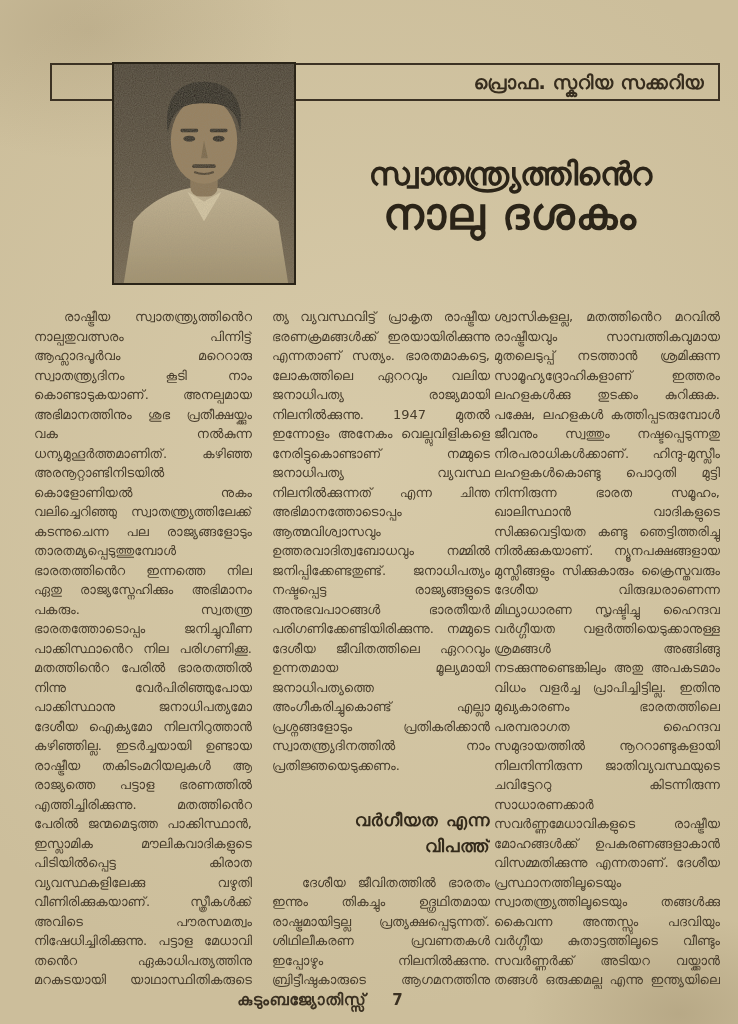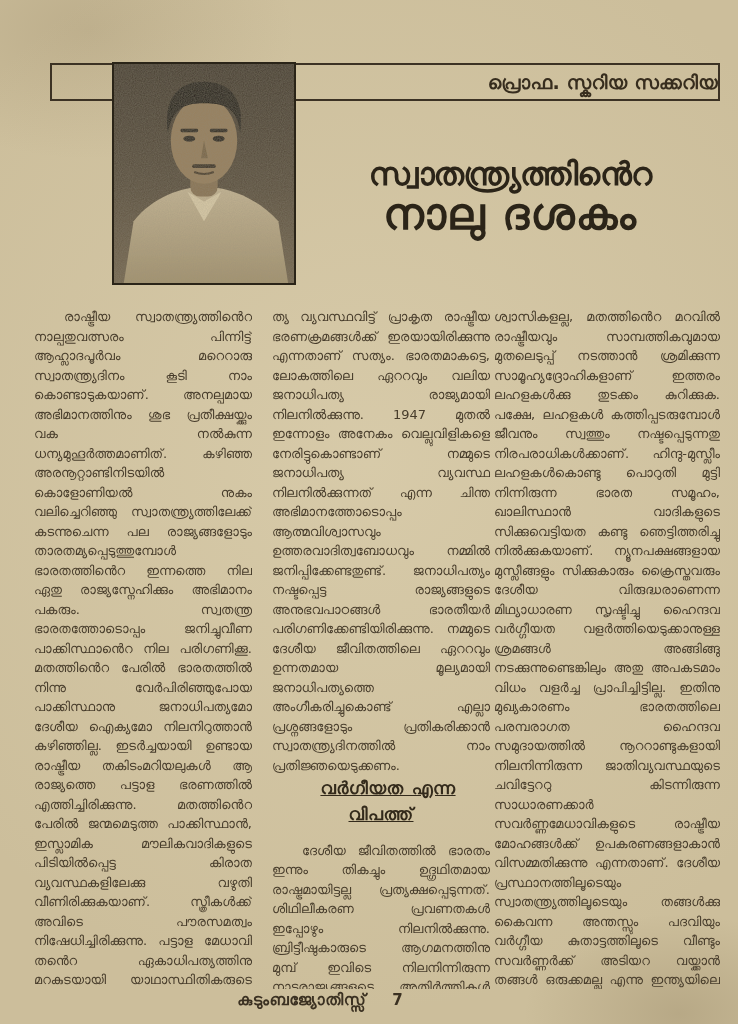--- a/index.html
+++ b/index.html
@@ -18,21 +18,21 @@
   }
   
   .byline-band{
     position:absolute;left:50px;top:63px;width:670px;height:38px;
     border:2px solid #3c3224;
     box-sizing:border-box;
     display:flex;align-items:center;justify-content:flex-end;
   }
   .byline{
     font-size:19px;font-weight:bold;color:#372d1e;
-    letter-spacing:.3px;white-space:nowrap;
+    padding-right:14px;letter-spacing:.3px;white-space:nowrap;
   }
   
   .photo{
     position:absolute;left:112px;top:62px;width:184px;height:223px;
     border:2px solid #2a2418;box-sizing:border-box;
     background:#5d5343;
   }
   .photo svg{display:block;width:100%;height:100%;}
   
   .title-block{
@@ -51,23 +51,22 @@
     color:#473c2b;
     word-spacing:1.5px;
   }
   .col-1{left:34px;}
   .col-2{left:272px;}
   .col-3{left:494px;width:226px;}
   .col p{margin:0;}
   .indent{text-indent:30px;}
   .subhead{
     font-size:17.5px;font-weight:bold;color:#332a1b;
-    margin:0 0 13px 0;text-align:center;letter-spacing:.4px;
+    margin:32px 0 13px 0;text-align:right;letter-spacing:.4px;
     text-indent:14px;
-    text-decoration:underline;
   }
   
   .footer{
     position:absolute;left:0;top:990px;width:640px;
     display:flex;justify-content:center;align-items:baseline;gap:26px;
   }
   .footer .mag{font-size:16px;font-weight:bold;color:#3b3122;letter-spacing:.5px;}
   .footer .pg{font-size:15px;font-weight:bold;color:#3b3122;}
 </style>
 </head>

